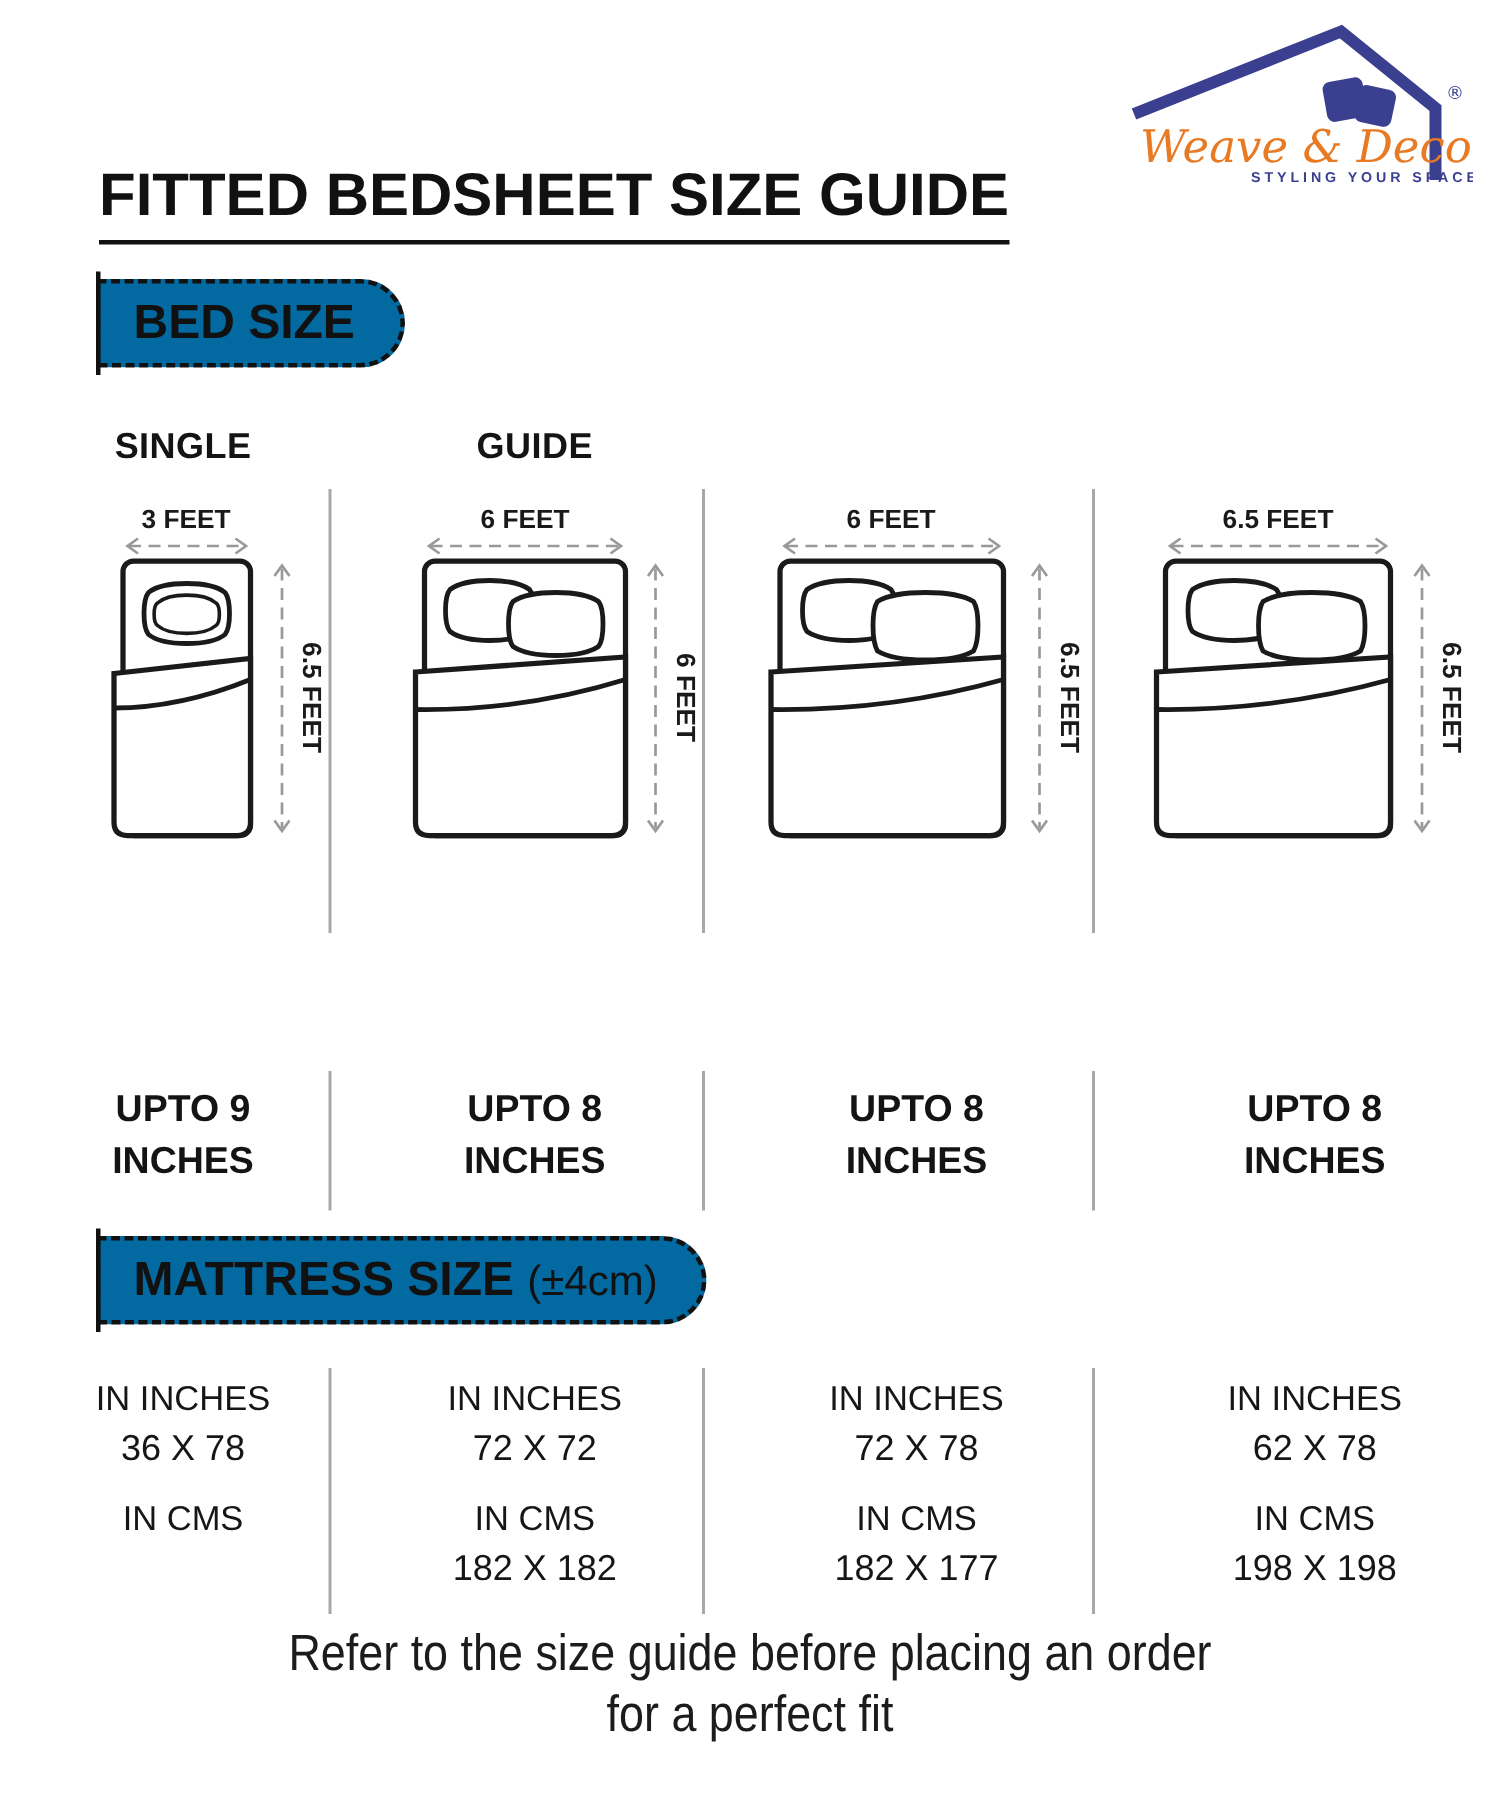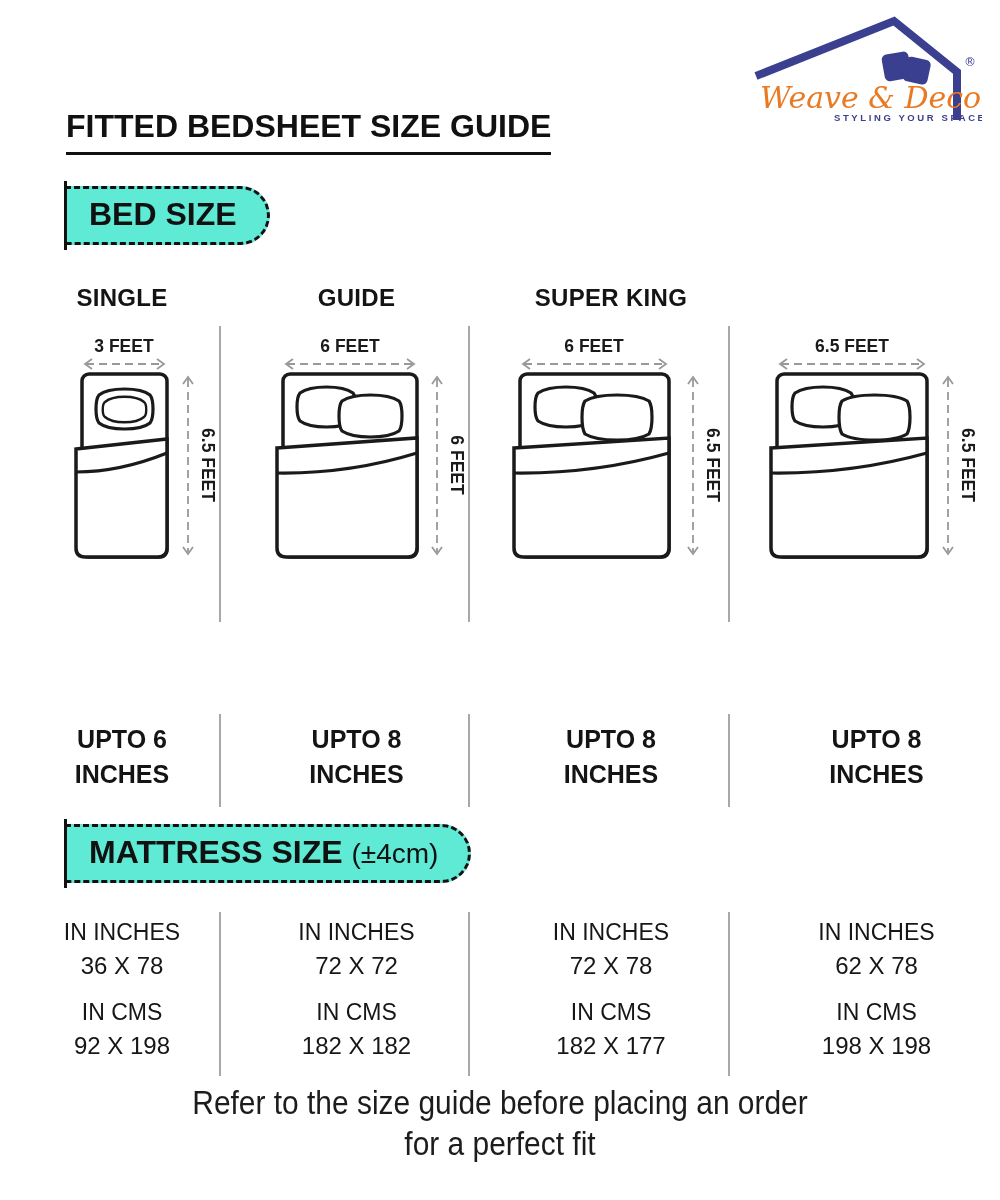--- a/index.html
+++ b/index.html
@@ -12,33 +12,33 @@
     background: #ffffff;
     overflow: hidden;
   }
 
   
   .logo { position: absolute; left: 746px; top: 8px; width: 236px; height: 118px; }
 
   
   .title {
     position: absolute; left: 66px; top: 108px;
-    font-size: 32px; font-weight: bold; letter-spacing: 0px;
+    font-size: 40px; font-weight: bold; letter-spacing: 0px;
     color: #111; border-bottom: 3px solid #111; padding-bottom: 7px;
     white-space: nowrap;
   }
 
   
   .badge {
     position: absolute;
     border: 3px dashed #111;
     border-radius: 0 34px 34px 0;
     padding: 7px 30px 9px 22px;
     font-size: 32px; font-weight: bold; color: #111;
-    white-space: nowrap; background: #5eead4; text-align: center;
+    white-space: nowrap; background: #0369a1; text-align: center;
   }
   .badge::before {
     content: ""; position: absolute; left: -3px; top: -8px; bottom: -8px;
     width: 3px; background: #111;
   }
   .badge .light { font-weight: normal; font-size: 28px; letter-spacing: 0; }
 
   
   .grid4 {
     position: absolute; left: 12px; width: 1000px;
@@ -99,21 +99,20 @@
 
   <div class="title">FITTED BEDSHEET SIZE GUIDE</div>
 
   <div class="badge badge-bedsize">
     <span>BED SIZE</span>
   </div>
 
   <div class="grid4 bed-names">
     <div class="cell bed-name">SINGLE</div>
     <div class="cell bed-name">GUIDE</div>
-    <div class="cell bed-name">SUPER KING</div>
   </div>
 
   <div class="grid4 bed-diagrams">
 
     <div class="cell">
       <svg width="220" height="300" viewBox="0 0 220 300">
         <text x="112" y="30" text-anchor="middle" font-size="17.5" font-weight="bold" fill="#1a1a1a">3 FEET</text>
         <path d="M74 42 H151" stroke="#999" stroke-width="1.8" stroke-dasharray="8 5" fill="none"></path>
         <path d="M80 37 L73 42 L80 47 M145 37 L152 42 L145 47" stroke="#999" stroke-width="1.8" fill="none"></path>
         <rect x="70" y="52" width="85" height="183" rx="7" fill="#fff" stroke="#1a1a1a" stroke-width="3.5"></rect>
@@ -172,21 +171,21 @@
         <path d="M207 57 V230" stroke="#999" stroke-width="1.8" stroke-dasharray="8 5" fill="none"></path>
         <path d="M202 62 L207 55 L212 62 M202 225 L207 232 L212 225" stroke="#999" stroke-width="1.8" fill="none"></path>
         <text transform="translate(221 143) rotate(90)" text-anchor="middle" font-size="17.5" font-weight="bold" fill="#1a1a1a">6.5 FEET</text>
       </svg>
     </div>
   </div>
 
 
   <div class="grid4 mattress-row">
     <div class="cell">
-      <div class="mattress-value">UPTO 6</div>
+      <div class="mattress-value">UPTO 9</div>
       <div class="mattress-value">INCHES</div>
     </div>
     <div class="cell">
       <div class="mattress-value">UPTO 8</div>
       <div class="mattress-value">INCHES</div>
     </div>
     <div class="cell">
       <div class="mattress-value">UPTO 8</div>
       <div class="mattress-value">INCHES</div>
     </div>
@@ -200,21 +199,20 @@
     <span>MATTRESS SIZE</span>
     <span class="light">(±4cm)</span>
   </div>
 
   <div class="grid4 sheet-row">
     <div class="cell">
       <div class="sheet-label">IN INCHES</div>
       <div class="sheet-value">36 X 78</div>
       <div class="sheet-gap"></div>
       <div class="sheet-label">IN CMS</div>
-      <div class="sheet-value">92 X 198</div>
     </div>
     <div class="cell">
       <div class="sheet-label">IN INCHES</div>
       <div class="sheet-value">72 X 72</div>
       <div class="sheet-gap"></div>
       <div class="sheet-label">IN CMS</div>
       <div class="sheet-value">182 X 182</div>
     </div>
     <div class="cell">
       <div class="sheet-label">IN INCHES</div>

